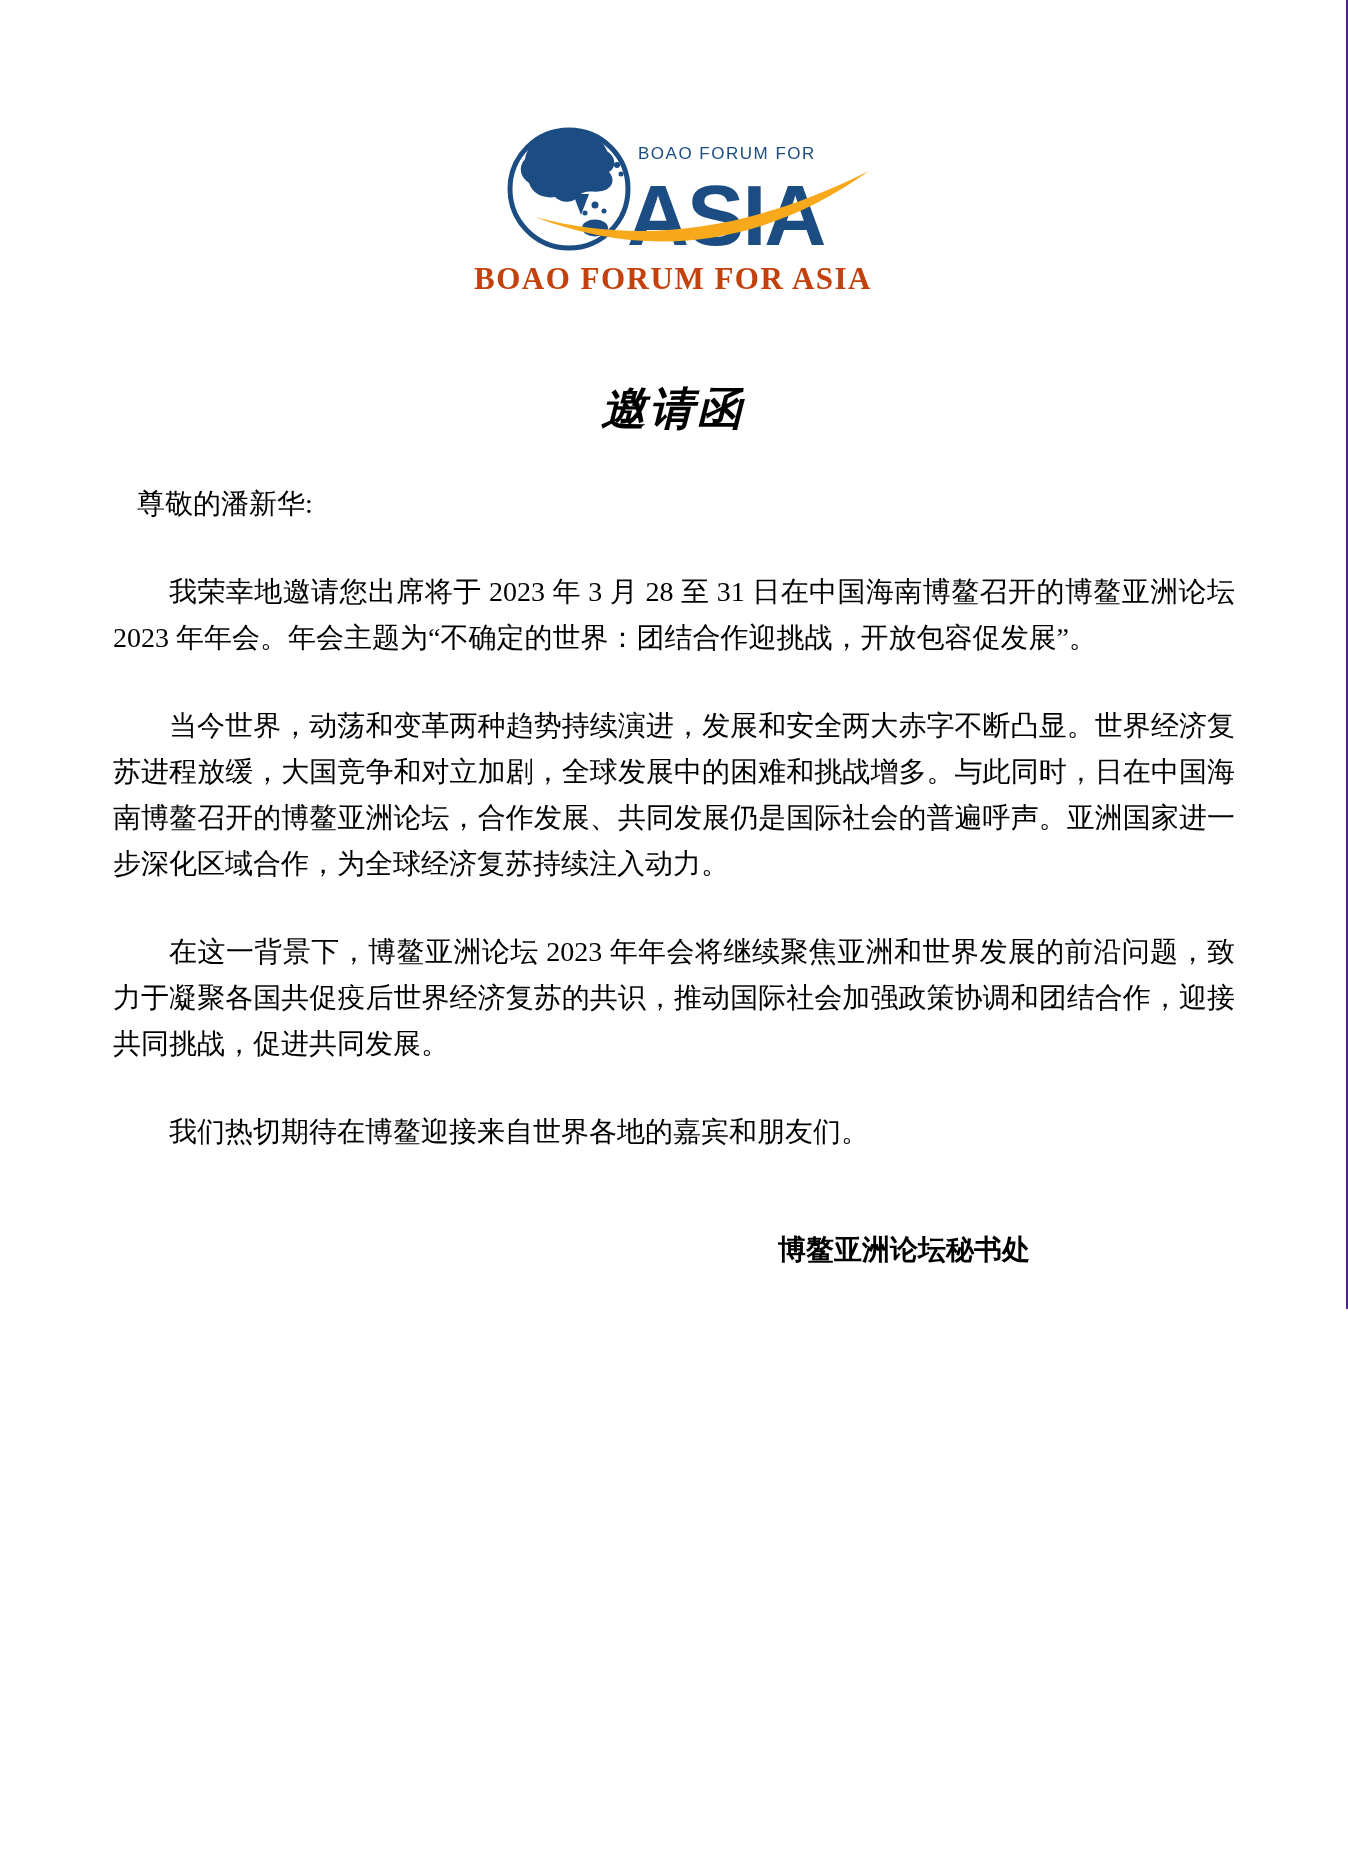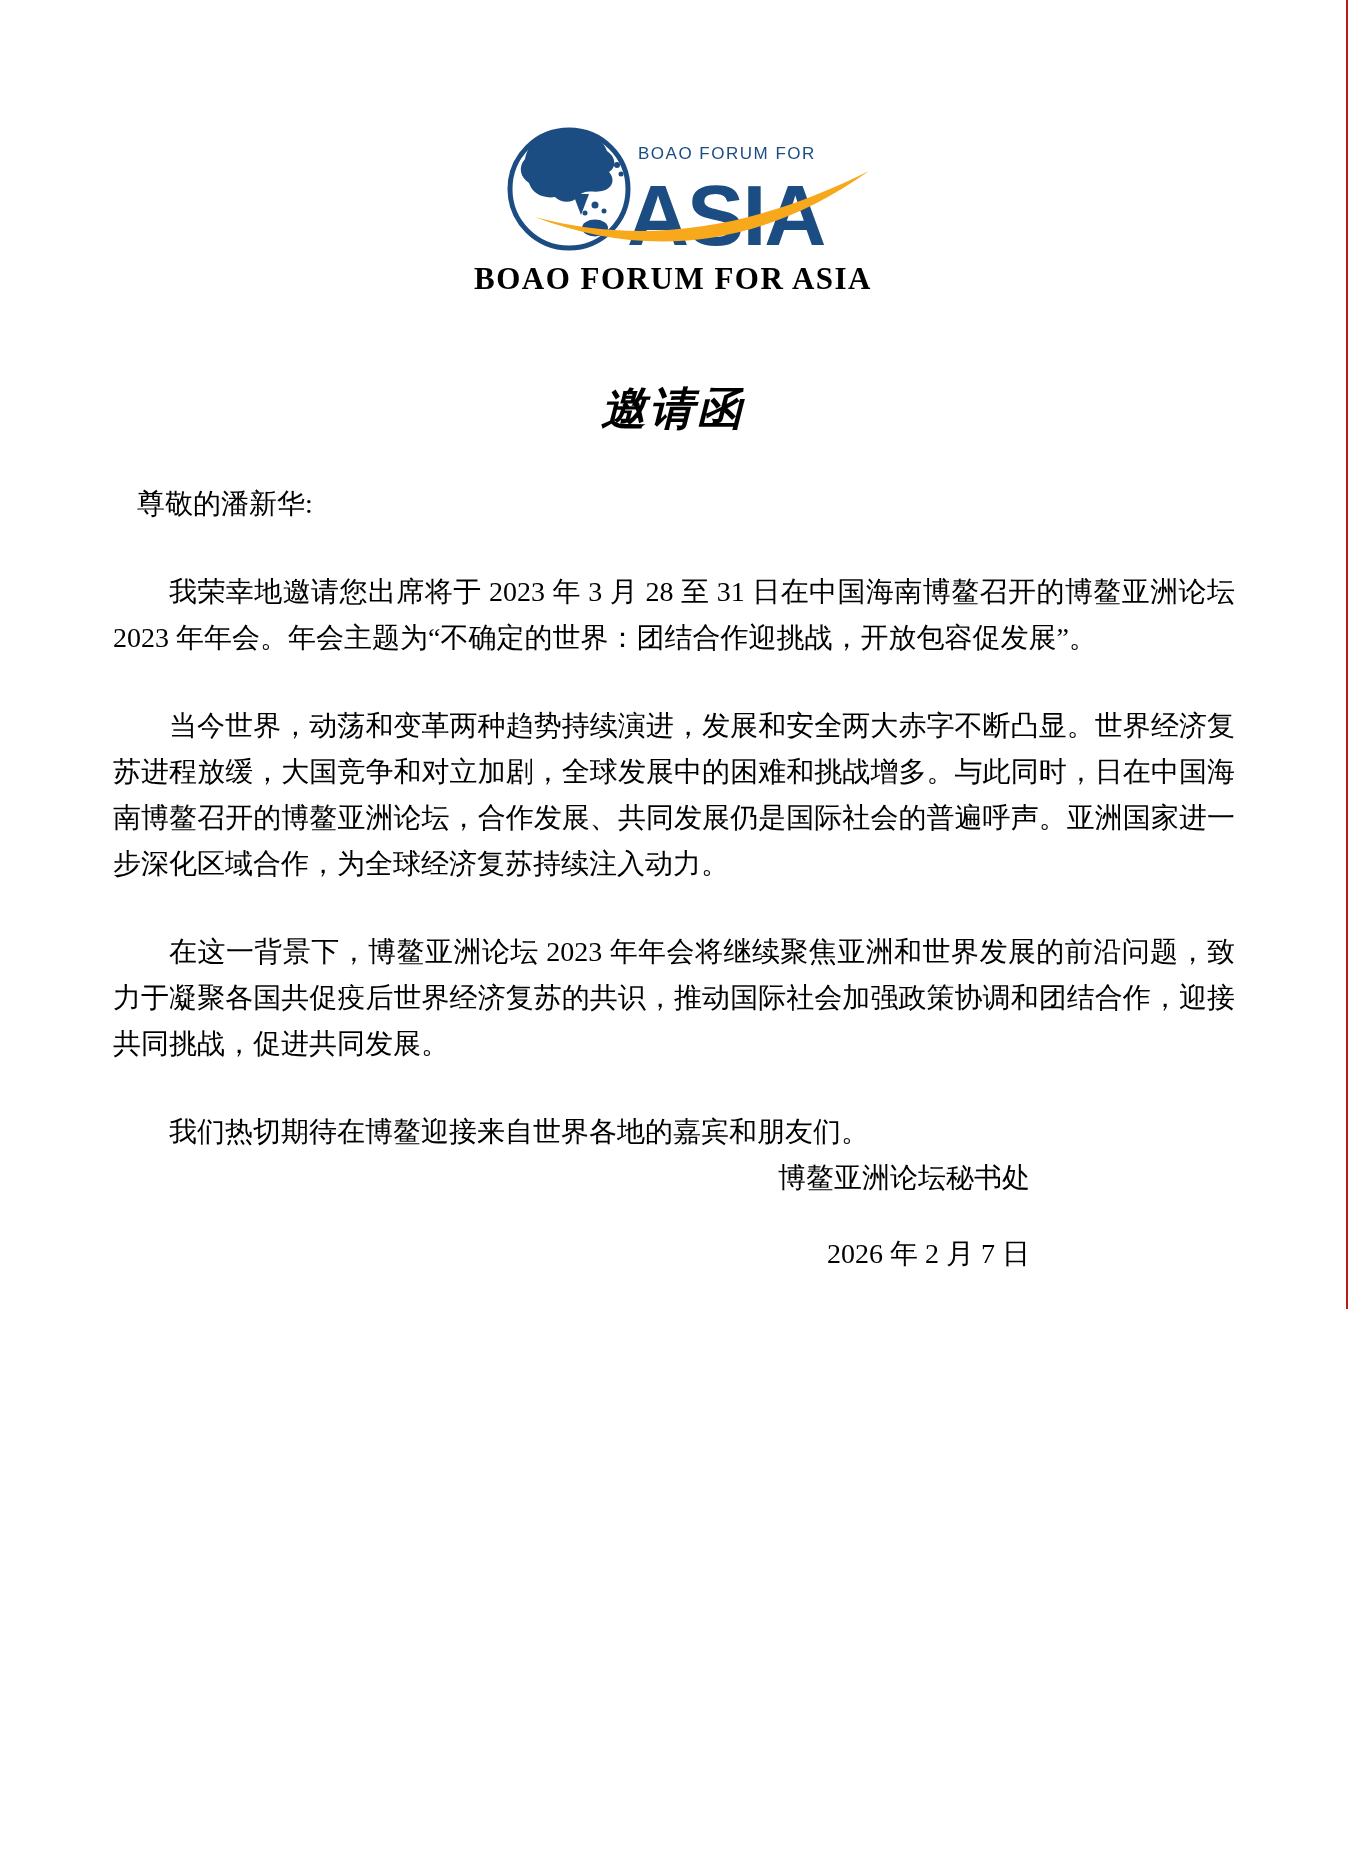--- a/index.html
+++ b/index.html
@@ -5,21 +5,21 @@
   html, body {
     margin: 0;
     padding: 0;
     background: #ffffff;
   }
   .page {
     position: relative;
     width: 1348px;
     height: 1309px;
     background: #ffffff;
-    border-right: 2px solid #b91c1c;
+    border-right: 2px solid #4c1d95;
     box-sizing: border-box;
     overflow: hidden;
     font-family: "Liberation Serif", serif;
     color: #000000;
   }
   
   .logo-block {
     padding-top: 101px;
     text-align: center;
   }
@@ -28,21 +28,21 @@
     width: 392px;
     height: 158px;
     margin: 0 auto;
   }
   .wordmark {
     margin-top: 2px;
     font-family: "Liberation Serif", serif;
     font-size: 31px;
     font-weight: 700;
     letter-spacing: 1.5px;
-    color: #000000;
+    color: #c2410c;
     line-height: 36px;
   }
   
   .letter-title {
     margin-top: 86px;
     text-align: center;
     font-family: "Liberation Sans", sans-serif;
     font-size: 45px;
     font-weight: 900;
     letter-spacing: 3px;
@@ -58,22 +58,24 @@
   }
   .salutation {
     margin-top: 46px;
     margin-left: 24px;
   }
   .para {
     margin: 42px 0 0 0;
     text-indent: 2em;
   }
   .signature {
+    margin-top: 72px;
     text-align: right;
     padding-right: 205px;
+    font-weight: bold;
   }
   .date {
     margin-top: 30px;
     text-align: right;
     padding-right: 205px;
   }
 </style>
 </head>
 <body>
 

